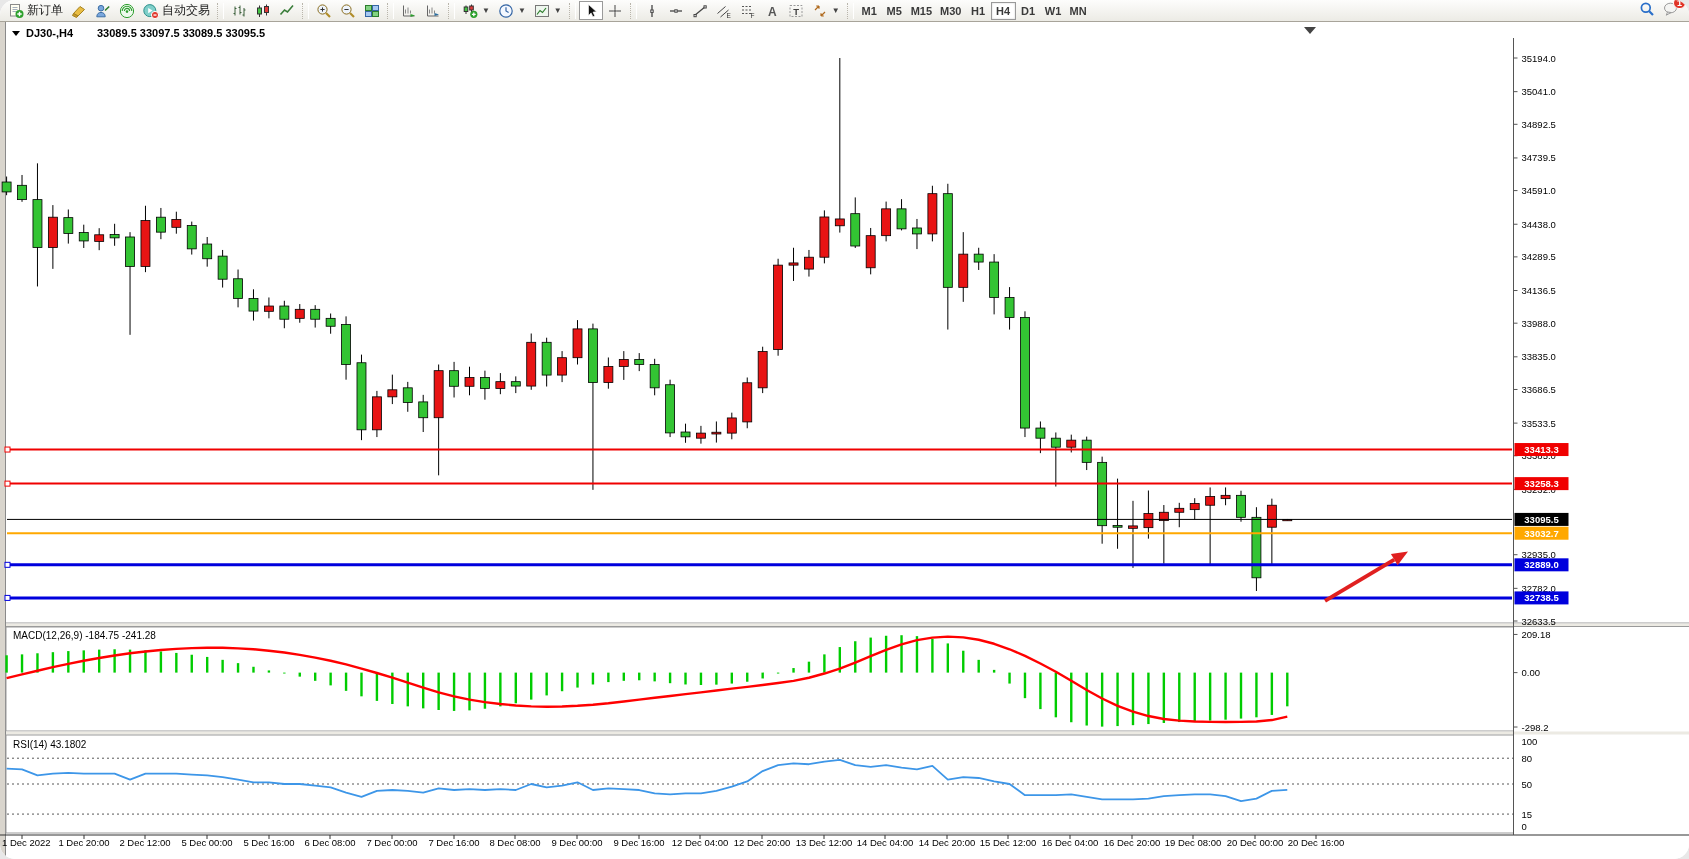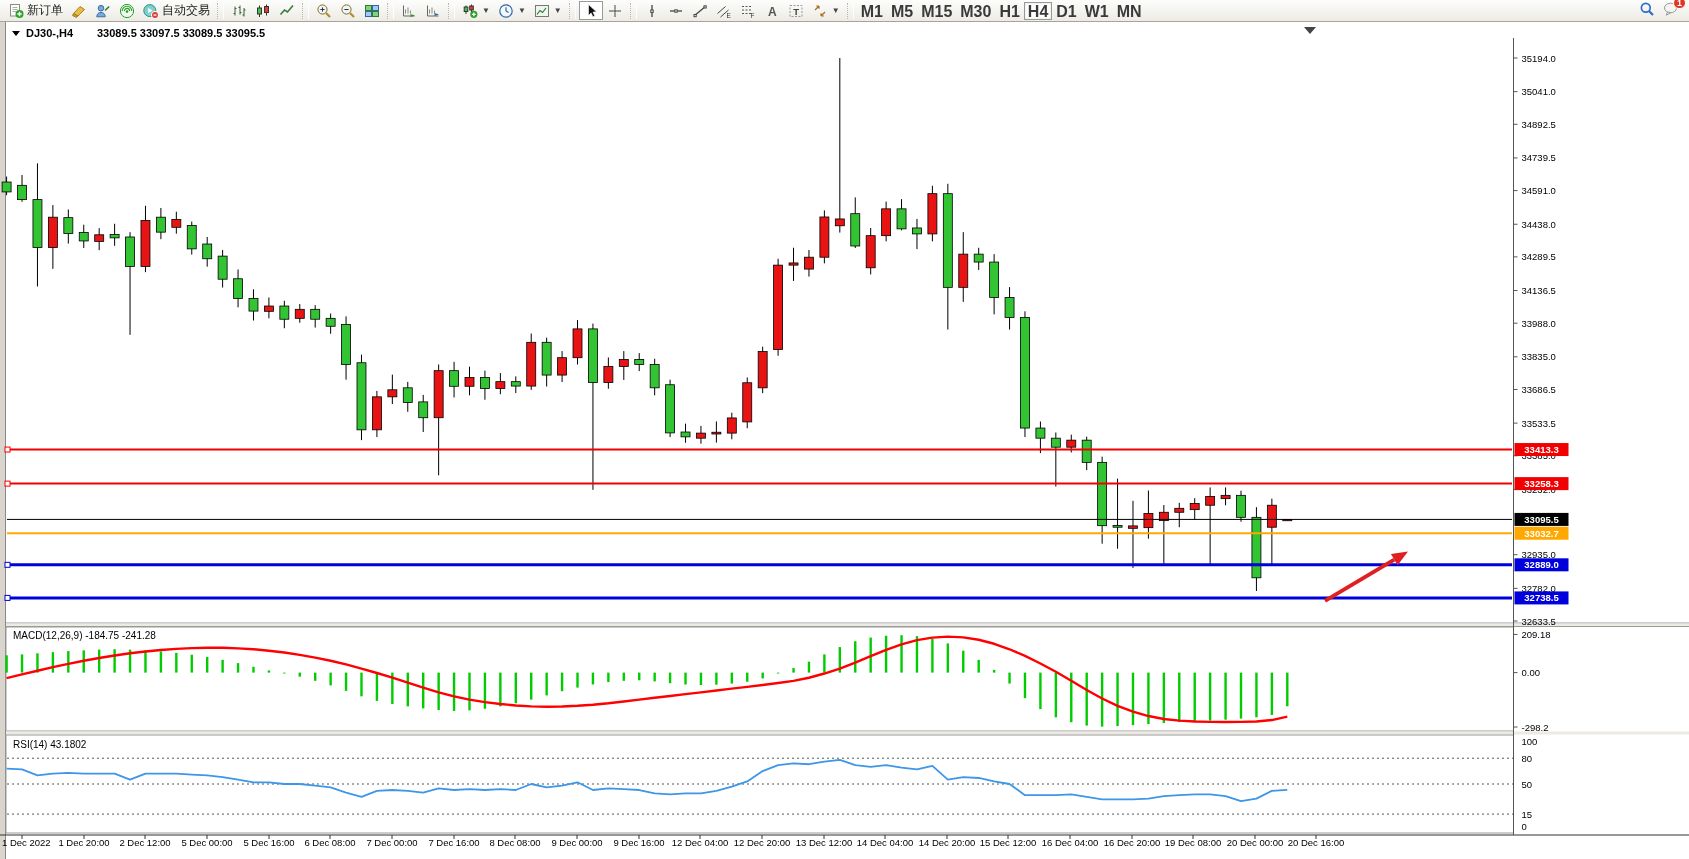--- a/index.html
+++ b/index.html
@@ -1,30 +1,30 @@
 <!DOCTYPE html>
 <html><head>
 <meta charset="utf-8">
 <style>
   html,body{margin:0;padding:0;background:#e8e8e8;}
-  .stage{position:relative;width:1689px;height:859px;background:#ffffff;font-family:"Liberation Sans",sans-serif;overflow:hidden;}
+  .stage{position:relative;width:1689px;height:859px;background:#ffffff;font-family:"Liberation Sans",sans-serif;overflow:hidden;border-radius:15px;}
   
   .toolbar{position:absolute;top:0;left:0;width:1689px;height:22px;
     background:linear-gradient(#fdfdfc,#ecebe5);border-bottom:1px solid #a8a49a;
     display:flex;align-items:center;padding:0 4px;box-sizing:border-box;}
   .tbgroup{display:flex;align-items:center;height:20px;}
   .sep{width:5px;height:16px;margin:0 3px;border-left:1px dotted #b9b5ab;border-right:1px solid #fff;}
   .tbtn{display:flex;align-items:center;gap:3px;height:19px;padding:1px 3px;border:1px solid transparent;
     background:transparent;font-family:"Liberation Sans",sans-serif;font-size:12px;color:#222;cursor:default;}
   .tbtn.pressed{border:1px solid #9a9a9a;background:#fff;}
   .ticon{width:16px;height:16px;display:inline-block;}
   .ticon svg{width:16px;height:16px;display:block;}
   .caret{font-size:8px;color:#444;margin-left:1px;}
   .tf{min-width:25px;height:18px;border:1px solid transparent;background:transparent;
-    font-family:"Liberation Sans",sans-serif;font-size:16px;font-weight:bold;color:#3a3a3a;padding:0 3px;}
+    font-family:"Liberation Sans",sans-serif;font-size:11px;font-weight:bold;color:#3a3a3a;padding:0 3px;}
   .tf.active{background:#fff;border:1px solid #999;box-shadow:inset 0 0 2px #ccc;}
   .tb-right{margin-left:auto;display:flex;align-items:center;gap:8px;padding-right:6px;}
   .badge{position:absolute;top:-4px;right:-7px;background:#e03427;color:#fff;border:1px solid #fff;
     border-radius:8px;font-size:9px;font-weight:bold;line-height:10px;padding:0 3px;}
   .chatwrap{position:relative;}
   
   .chartwin{position:absolute;top:22px;left:0;width:1689px;height:837px;background:#fff;}
   svg text{font-family:"Liberation Sans",sans-serif;}
   .ttl{font-size:11px;font-weight:bold;fill:#000;}
   .indlbl{font-size:10px;fill:#000;}

